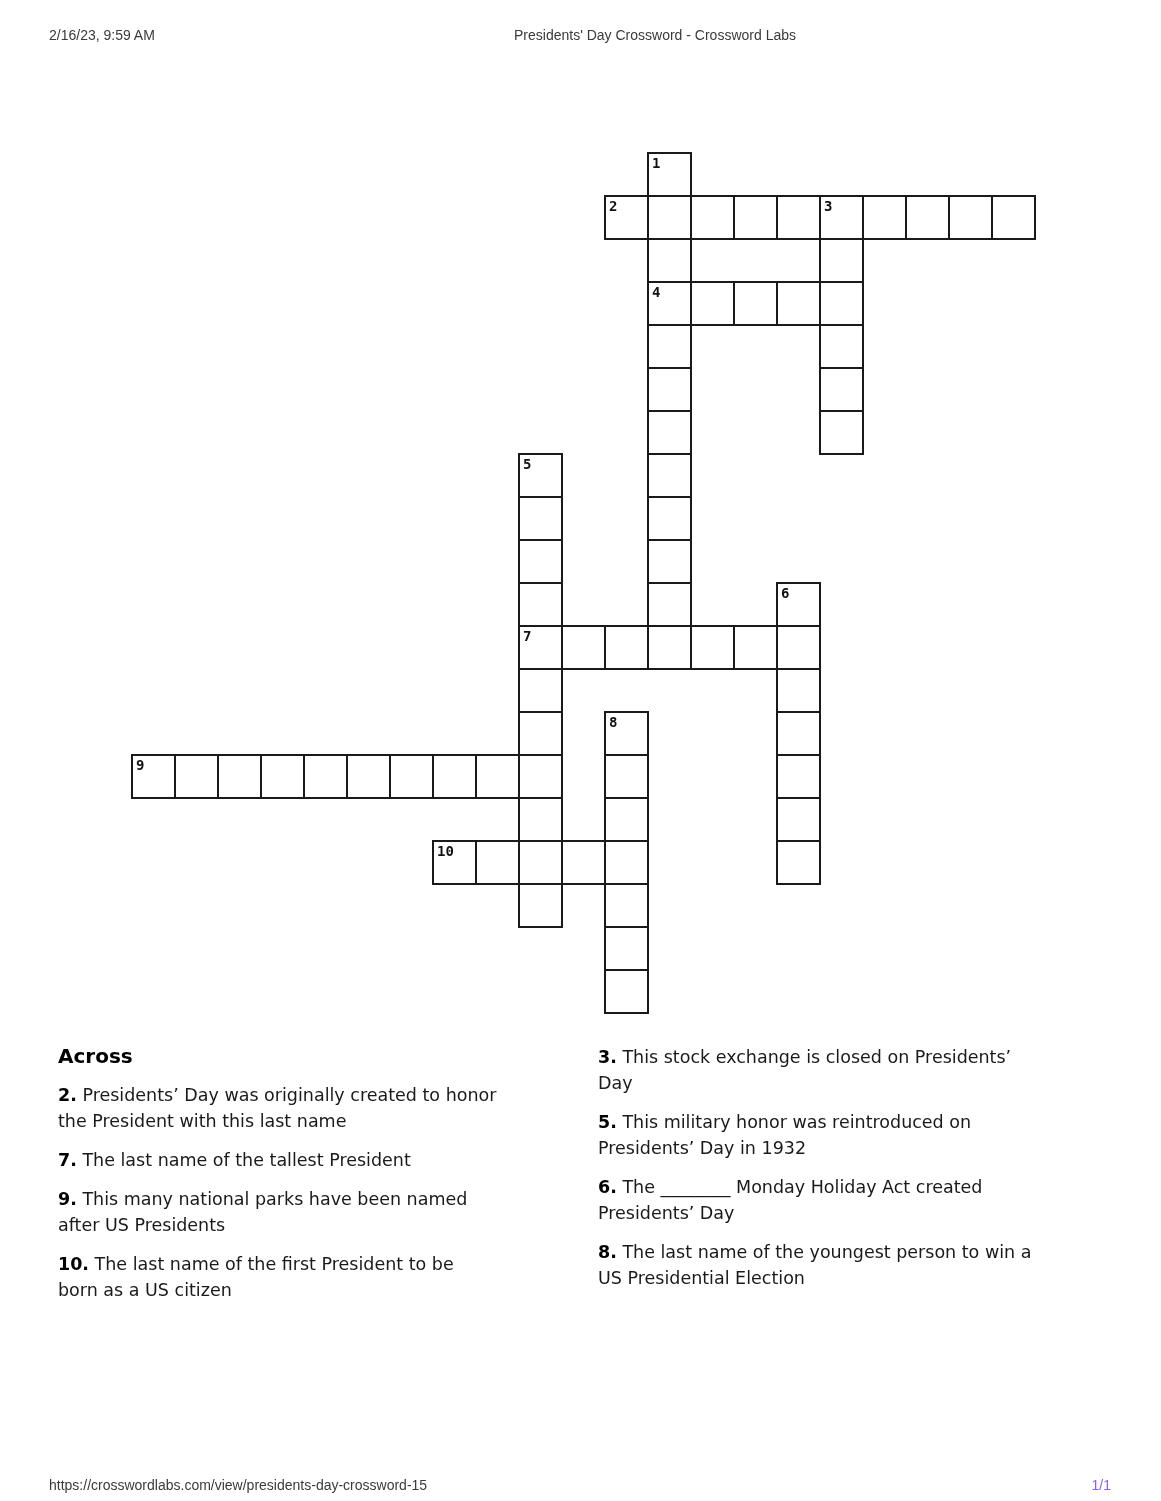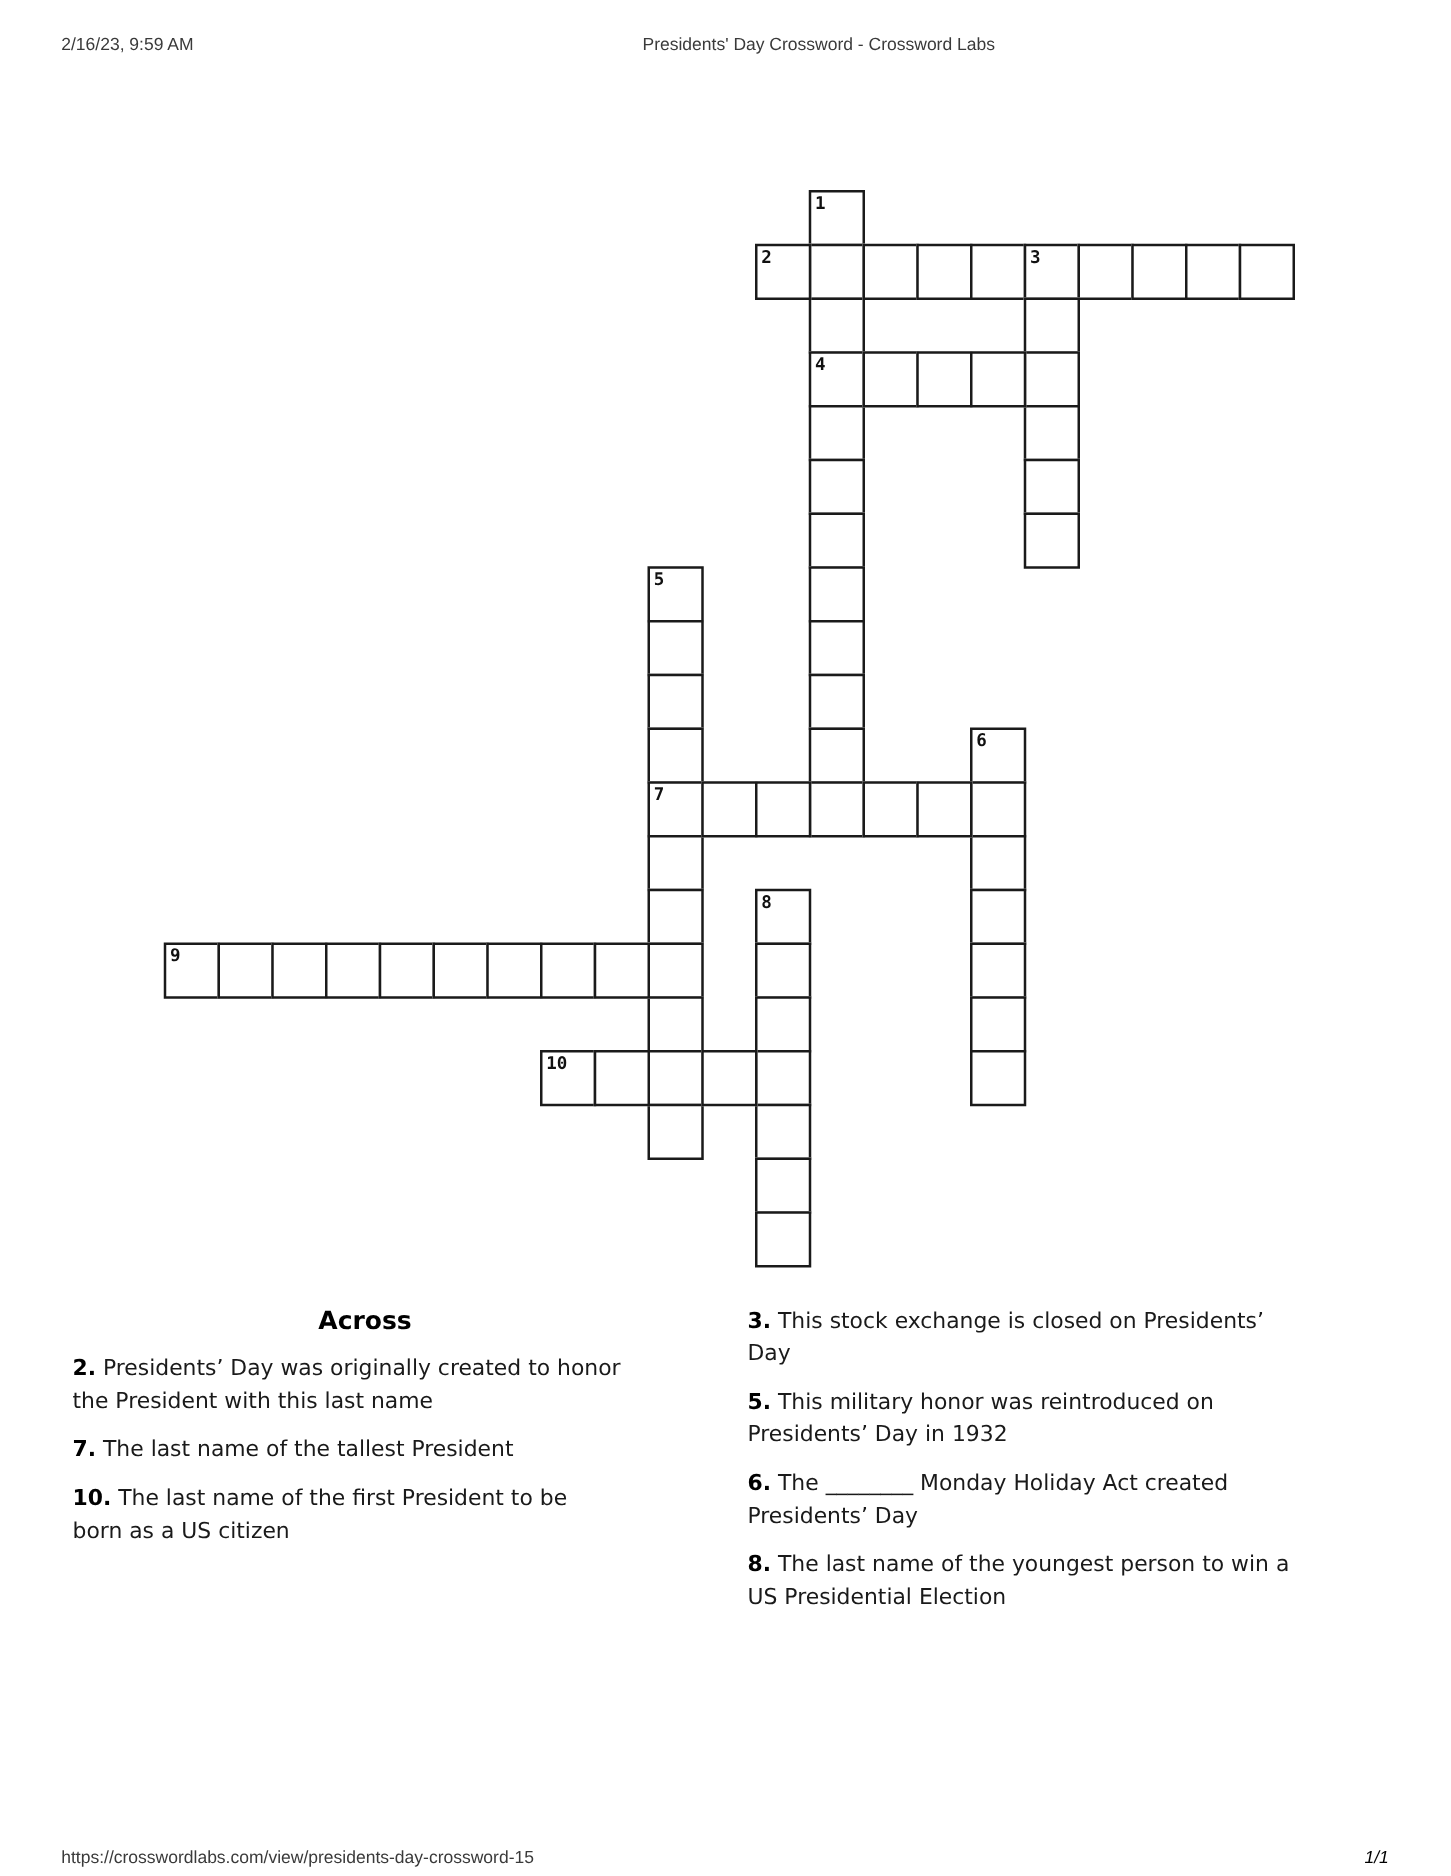--- a/index.html
+++ b/index.html
@@ -8,21 +8,21 @@
     width:1161px;height:1501px;
     background:#ffffff;
     font-family:"DejaVu Sans",sans-serif;
     color:#000;
     overflow:hidden;
   }
   
   .ph-left{position:absolute;left:49px;top:27px;font-family:"Liberation Sans",sans-serif;font-size:14px;color:#3a3a3a;}
   .ph-center{position:absolute;left:514px;top:27px;font-family:"Liberation Sans",sans-serif;font-size:14px;color:#3a3a3a;}
   .pf-left{position:absolute;left:49px;top:1477px;font-family:"Liberation Sans",sans-serif;font-size:14px;color:#3a3a3a;}
-  .pf-right{position:absolute;right:50px;top:1477px;font-family:"Liberation Sans",sans-serif;font-size:14px;color:#000000;font-style:italic;}
+  .pf-right{position:absolute;right:50px;top:1477px;font-family:"Liberation Sans",sans-serif;font-size:14px;color:#8b5cf6;}
   
   .title{
     position:absolute;top:52px;left:0;width:100%;
     text-align:center;
     font-family:"Liberation Sans",sans-serif;
     font-size:46px;font-weight:400;color:#000;
   }
   
   .grid{position:absolute;left:0;top:0;}
   .cell{
@@ -35,21 +35,21 @@
     position:absolute;left:3px;top:1px;
     font-family:"DejaVu Sans Mono",monospace;
     font-weight:bold;font-size:14px;line-height:16px;color:#111;
   }
   
   .clues-col{position:absolute;top:1044px;}
   .clues-across{left:58px;width:468px;}
   .clues-down{left:598px;width:468px;}
   .clues-col h2{
     margin:0 0 14px 0;
-    text-align:center;
+    text-align:left;
     font-size:20px;font-weight:bold;color:#000;
     font-family:"DejaVu Sans",sans-serif;
   }
   .clue{
     margin:0 0 13px 0;
     font-size:17.5px;line-height:26px;color:#1a1a1a;
     white-space:pre-line;
   }
   .clue .num{font-weight:bold;color:#000;}
 </style>
@@ -154,20 +154,22 @@
       <div class="cell" style="left: 475px; top: 840px; width: 45px; height: 45px; border-color: rgb(26, 26, 26); background: rgb(255, 255, 255);"></div>
       <div class="cell" style="left: 561px; top: 840px; width: 45px; height: 45px; border-color: rgb(26, 26, 26); background: rgb(255, 255, 255);"></div>
     </div>
 
   <div class="clues-col clues-across">
     <h2>Across</h2>
     <div id="across-list">
         <p class="clue"><span class="num">2.</span><span> Presidents’ Day was originally created to honor
 the President with this last name</span></p>
         <p class="clue"><span class="num">7.</span><span> The last name of the tallest President</span></p>
+        <p class="clue"><span class="num">9.</span><span> This many national parks have been named
+after US Presidents</span></p>
         <p class="clue"><span class="num">10.</span><span> The last name of the first President to be
 born as a US citizen</span></p>
       </div>
   </div>
 
   <div class="clues-col clues-down">
     <div id="down-list">
         <p class="clue"><span class="num">3.</span><span> This stock exchange is closed on Presidents’
 Day</span></p>
         <p class="clue"><span class="num">5.</span><span> This military honor was reintroduced on

